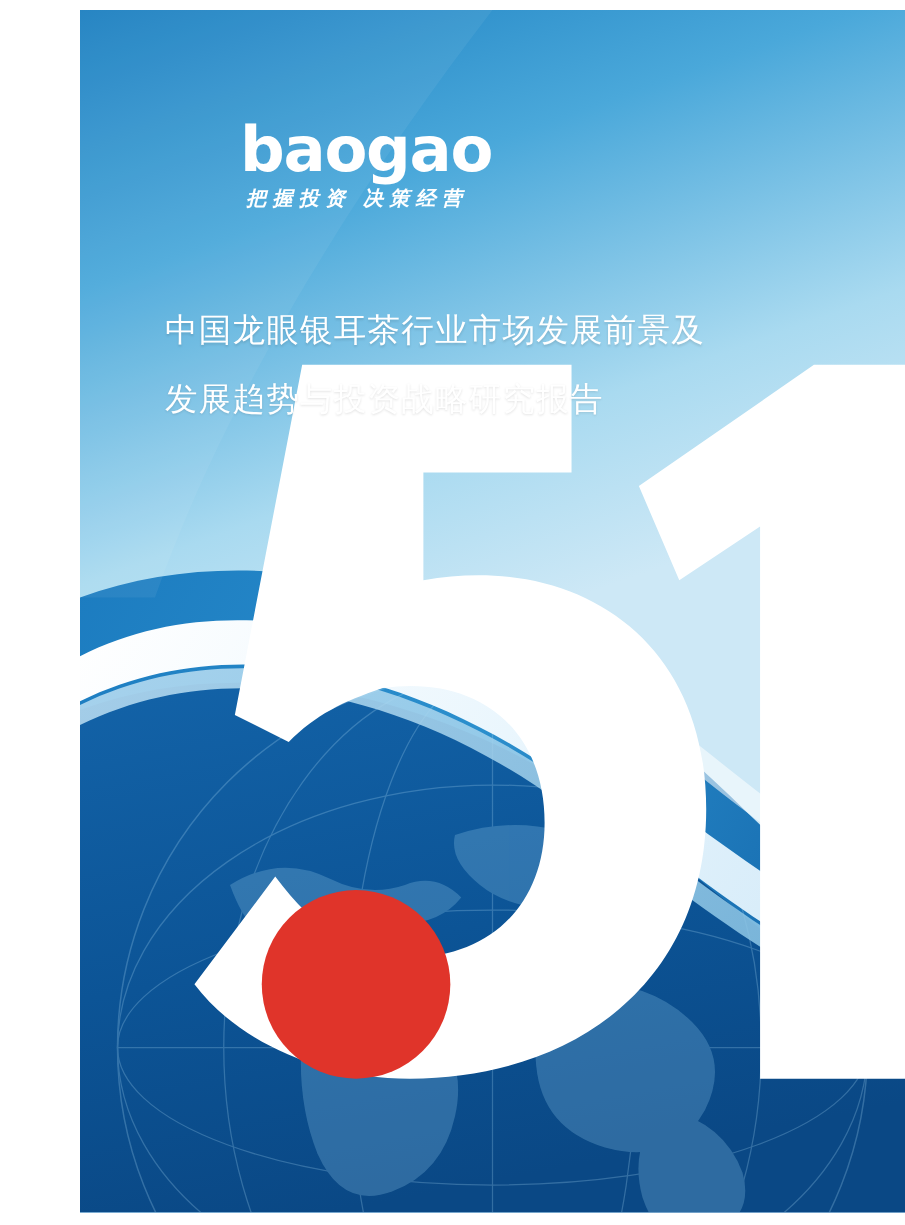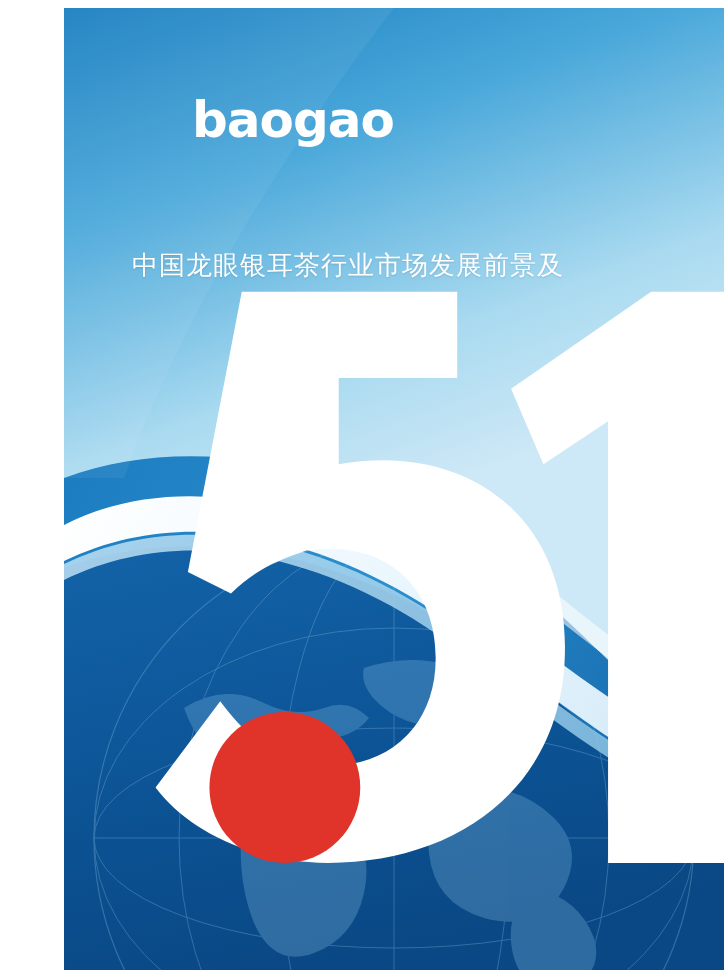--- a/index.html
+++ b/index.html
@@ -161,19 +161,21 @@
       <path d="M0,0 L330,0 C230,130 120,300 60,470 L0,470 Z" fill="#ffffff" opacity="0.06"></path>
     </svg>
 
     <div class="logo-block">
       <svg class="logo-mark" viewBox="0 0 62 60">
         <path d="M10,4 L30,4 L30,12 L19,12 L19,20 C30,18 40,24 40,37 C40,50 30,57 18,57 C11,57 5,54 2,50 L8,42 C11,46 14,48 18,48 C24,48 28,44 28,38 C28,31 23,27 16,28 C13,29 11,30 9,32 L5,30 Z" fill="#ffffff"></path>
         <path d="M44,16 L38,20 L35,13 L48,4 L56,4 L56,57 L44,57 Z" fill="#ffffff"></path>
         <circle cx="14" cy="50" r="7" fill="#e0342a"></circle>
       </svg>
       <div class="logo-word">baogao</div>
+      <div class="logo-tagline">把握投资 决策经营</div>
     </div>
 
     <div class="report-title">
       <div>中国龙眼银耳茶行业市场发展前景及</div>
+      <div>发展趋势与投资战略研究报告</div>
     </div>
   </div>
 </div>
 
 </body></html>

